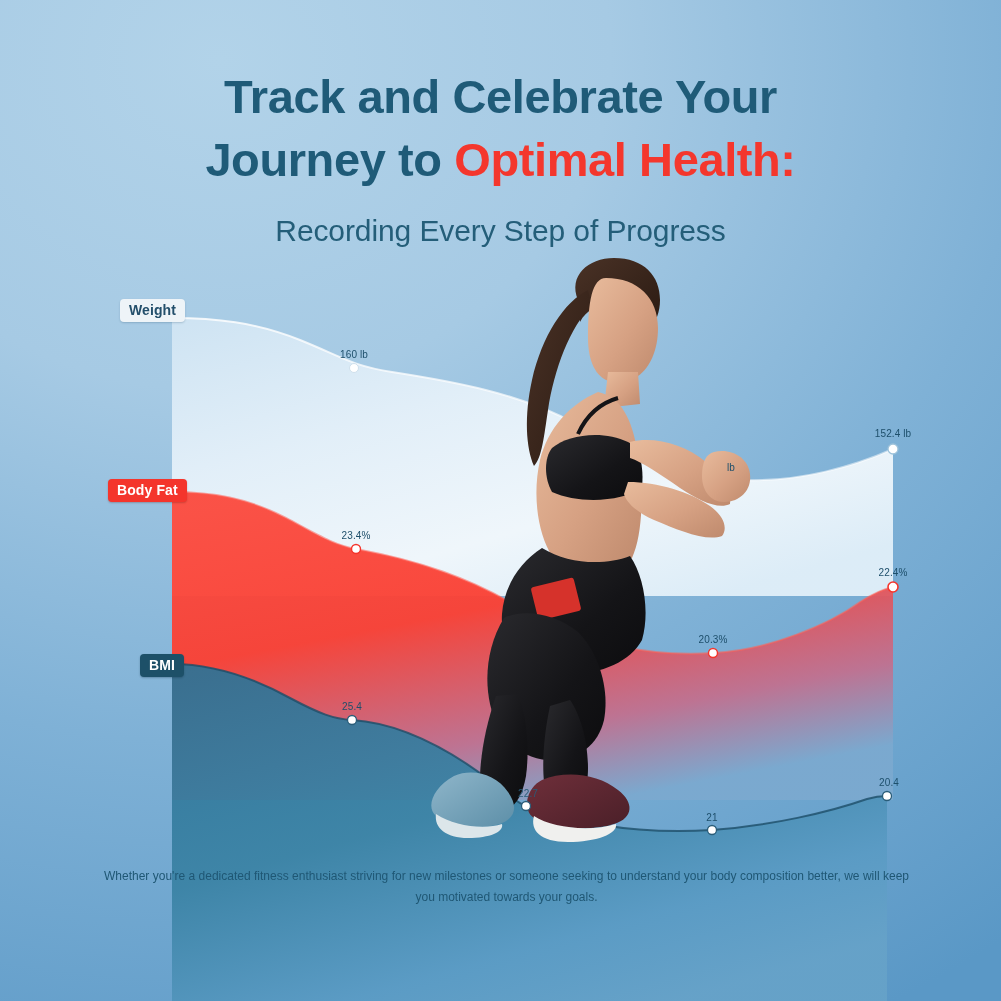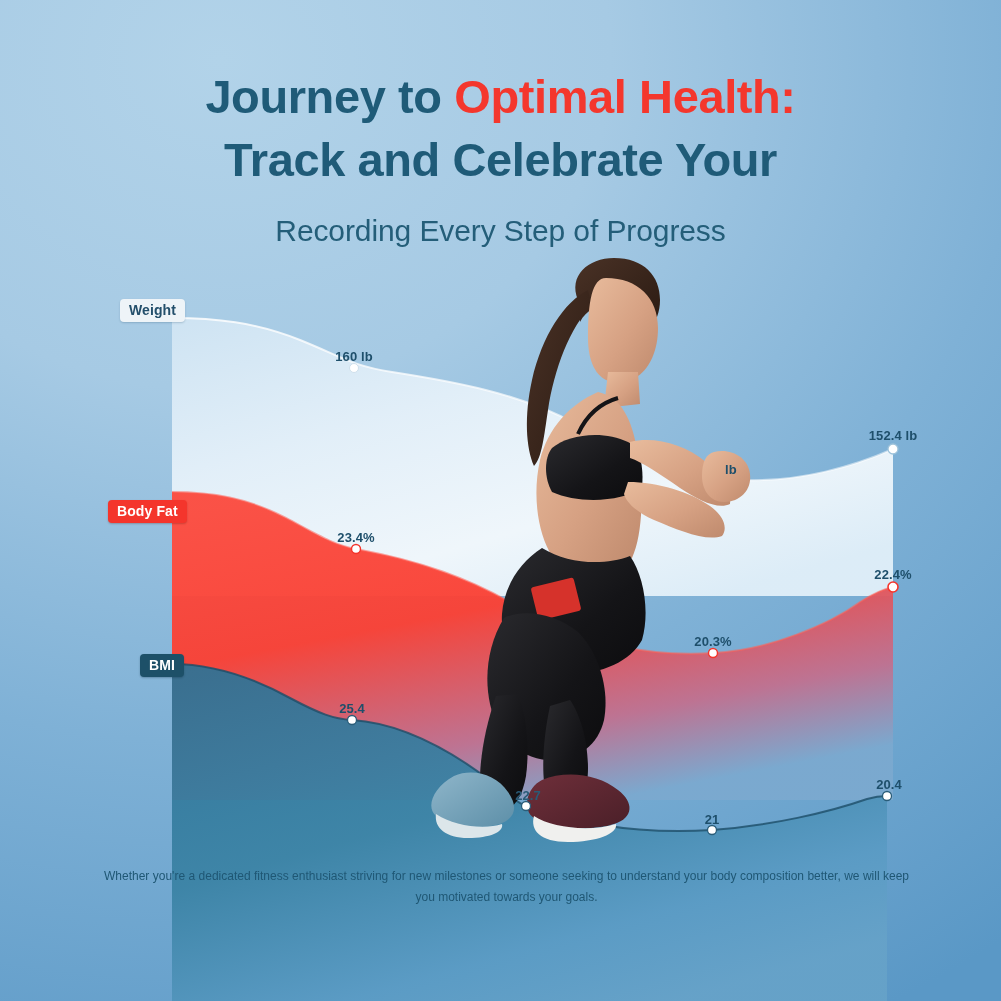--- a/index.html
+++ b/index.html
@@ -33,27 +33,27 @@
   
   #athlete { position:absolute; left:392px; top:252px; width:400px; height:600px; }
   
   .badge {
     position:absolute; font-size:14px; font-weight:bold;
     padding:3px 9px 4px 9px; border-radius:4px; white-space:nowrap;
     letter-spacing:0.1px;
   }
   .badge.weight { background:#eef4f8; color:#234f6b; left:120px; top:299px;
                   box-shadow:0 1px 2px rgba(20,60,90,.22); }
-  .badge.bodyfat{ background:#f4352c; color:#ffffff; left:108px; top:500px;
+  .badge.bodyfat{ background:#f4352c; color:#ffffff; left:108px; top:479px;
                   box-shadow:0 1px 2px rgba(90,20,15,.28); }
   .badge.bmi    { background:#1d5068; color:#ffffff; left:140px; top:654px;
                   box-shadow:0 1px 2px rgba(10,40,60,.3); }
   .dlabel {
-    position:absolute; font-size:13px; color:#1e4f6b; white-space:nowrap;
-    transform:translateX(-50%); letter-spacing:0.1px;font-weight:bold;
+    position:absolute; font-size:10px; color:#1e4f6b; white-space:nowrap;
+    transform:translateX(-50%); letter-spacing:0.1px;
   }
   .dlabel.dim { color:#2a5b77; }
   
   .footer {
     position:absolute; left:104px; right:92px; top:866px;
     text-align:justify; text-align-last:center;
     font-size:12px; line-height:1.72; color:#1f5774;
   }
 </style>
 </head>
@@ -252,22 +252,22 @@
   </svg>
 
   <svg id="bmi-markers" style="position:absolute;left:0;top:0;width:1001px;height:1001px;pointer-events:none;" viewBox="0 0 1001 1001">
     <circle cx="352" cy="720" r="4.5" fill="#ffffff" stroke="#2a5d79" stroke-width="1.3"></circle>
     <circle cx="526" cy="806" r="4.5" fill="#ffffff" stroke="#2a5d79" stroke-width="1.3"></circle>
     <circle cx="712" cy="830" r="4.5" fill="#ffffff" stroke="#2a5d79" stroke-width="1.3"></circle>
     <circle cx="887" cy="796" r="4.5" fill="#ffffff" stroke="#2a5d79" stroke-width="1.3"></circle>
   </svg>
 
   <div class="head-wrap">
+    <div class="h-line">Track and Celebrate Your</div>
     <div class="h-line"><span>Journey to </span><span class="accent">Optimal Health:</span></div>
-    <div class="h-line">Track and Celebrate Your</div>
     <div class="subtitle">Recording Every Step of Progress</div>
   </div>
 
   <div class="badge weight">Weight</div>
   <div class="badge bodyfat">Body Fat</div>
   <div class="badge bmi">BMI</div>
 
   <div class="dlabel" style="left:354px; top:349px;">160 lb</div>
   <div class="dlabel" style="left:731px; top:462px;">lb</div>
   <div class="dlabel" style="left:893px; top:428px;">152.4 lb</div>

